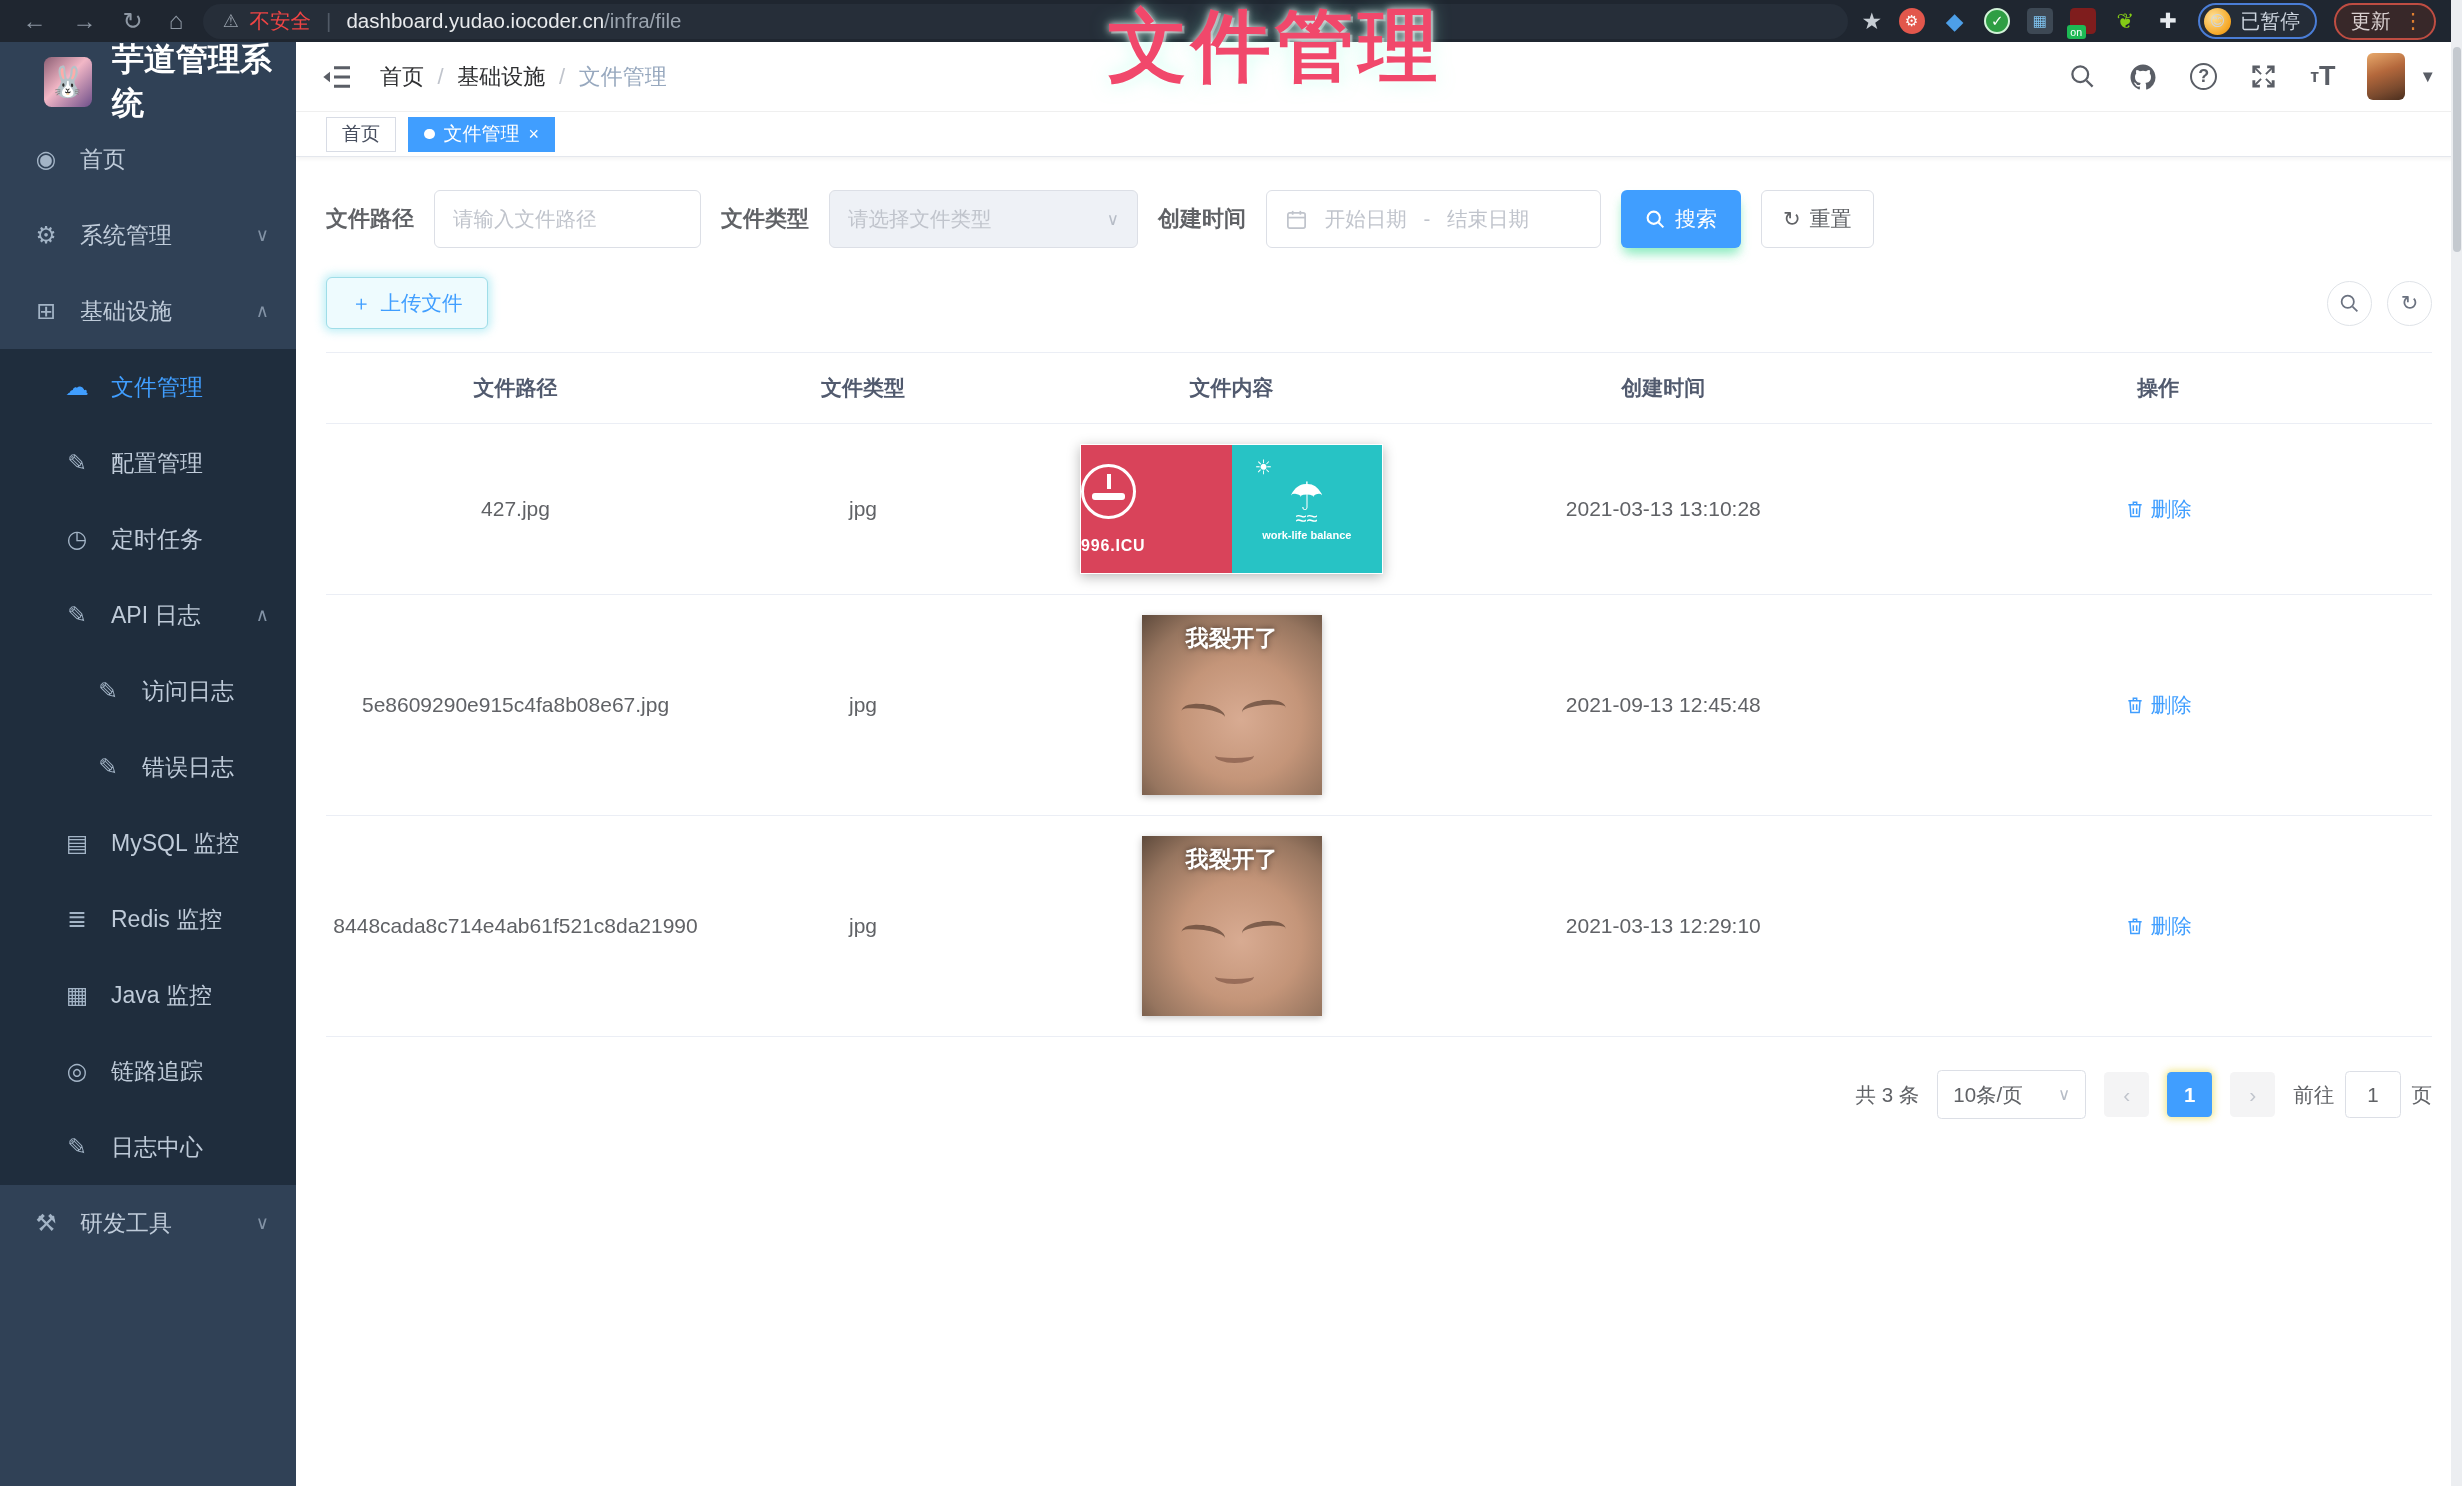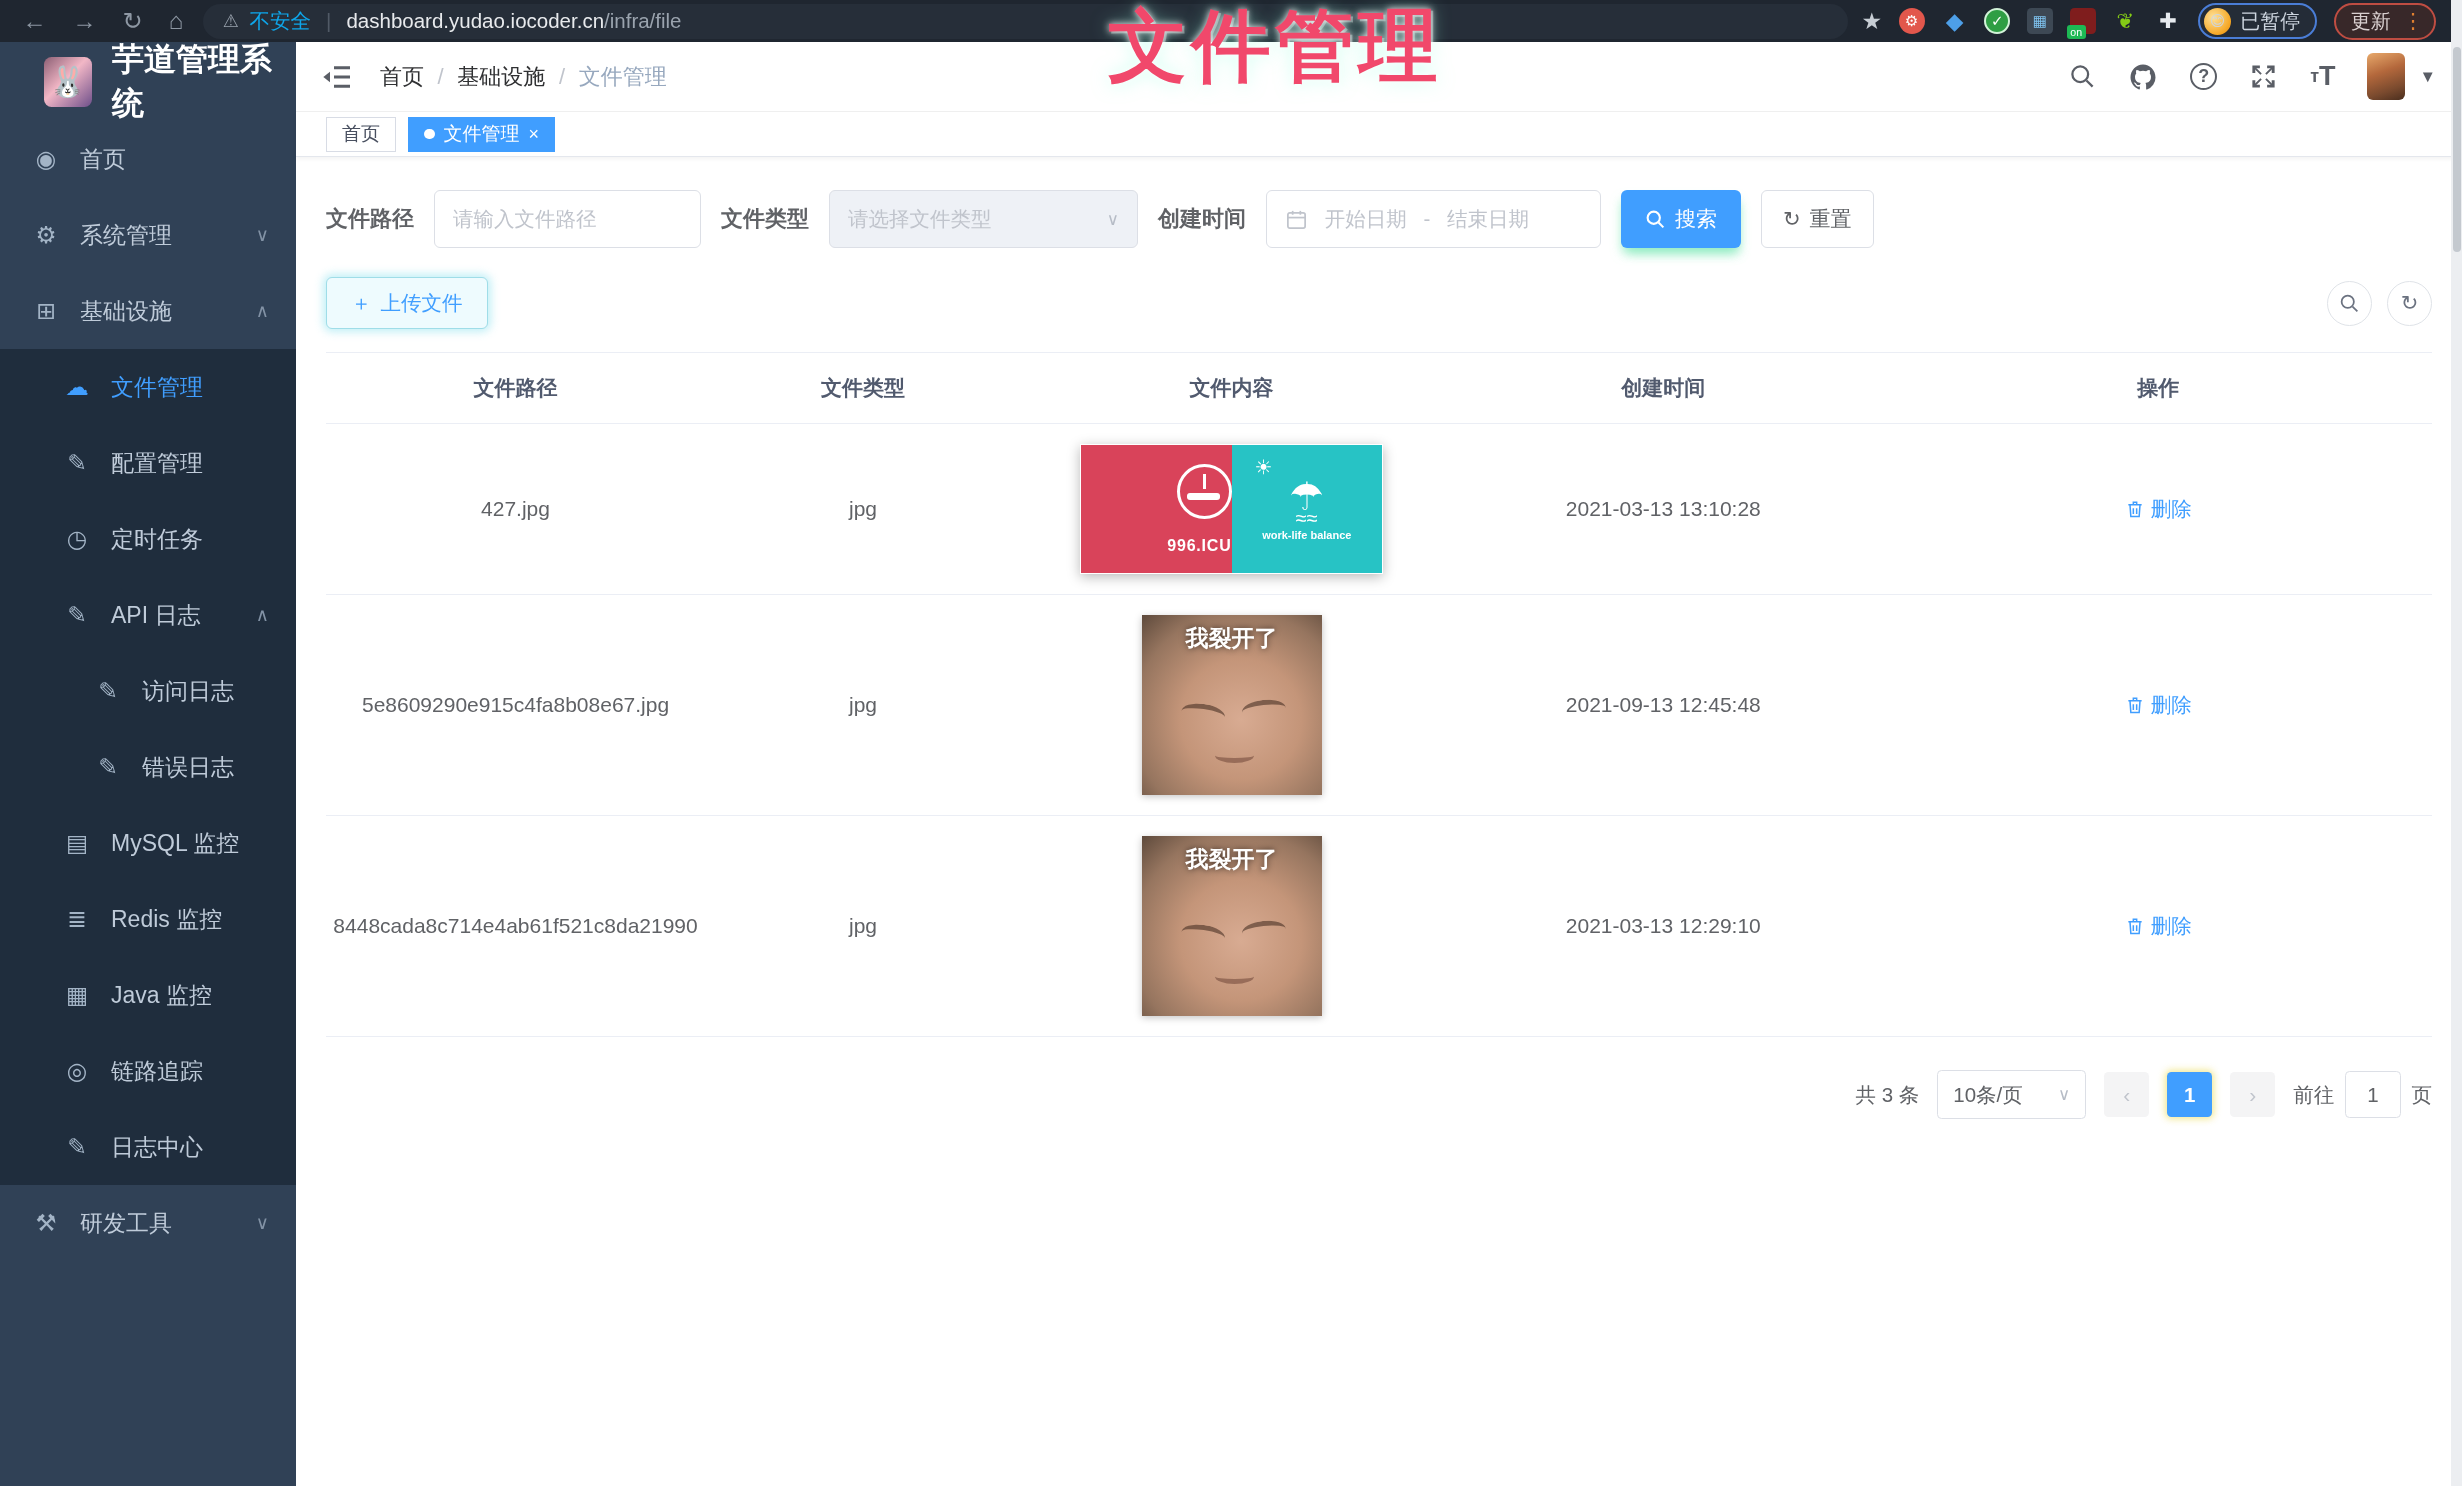--- a/index.html
+++ b/index.html
@@ -7,21 +7,21 @@
     font-family:"Liberation Sans","DejaVu Sans",sans-serif; background:#fff; }
 
   
   .browser-bar{ height:42px; background:#1f2630; display:flex; align-items:center;
     color:#9aa3ae; padding:0 7.6px; position:relative; z-index:10;}
   .bnav{ display:flex; align-items:center; gap:26px; padding:0 15px; font-size:24px; color:#8d97a3;}
   .bnav span{ cursor:pointer; }
   .urlbox{ flex:1; height:35px; background:#262e39; border-radius:18px; margin:0 13.6px 0 4.5px;
     display:flex; align-items:center; padding:0 20px; font-size:20.5px; gap:10.6px; }
   .url-warn{ color:#9aa3ae; font-size:18px; }
-  .url-sec{ color:#0ea5e9;text-align:center; }
+  .url-sec{ color:#ef4444;text-align:center; }
   .url-sep{ color:#515a66; margin:0 4.5px; }
   .url-host{ color:#e8eaed; }
   .url-path{ color:#9aa3ae; }
   .bright{ display:flex; align-items:center; gap:16.7px; padding-right:18px; }
   .star{ font-size:23px; color:#c7cdd4; }
   .ext{ width:26px; height:26px; border-radius:50%; display:flex; align-items:center;
     justify-content:center; font-size:15px; color:#fff; }
   .ext.gear{ background:#e2574c; }
   .ext.pin{ background:transparent; color:#4d9fe8; font-size:23px; }
   .ext.check{ background:#2f9e44; border:2.3px solid #d2f3d8; }
@@ -122,21 +122,21 @@
     color:#6b7280; cursor:pointer; font-size:21px; }
 
   table.grid{ width:100%; border-collapse:collapse; font-size:21px; color:#606266; }
   .grid th{ font-weight:700; color:#515a6e; height:71px; border-top:1.5px solid #ebeef5;
     border-bottom:1.5px solid #ebeef5; text-align:center; font-size:21px; }
   .grid td{ border-bottom:1.5px solid #ebeef5; text-align:center; padding:20px 0; }
 
   .banner{ width:303px; height:130px; margin:0 auto; display:flex;
     box-shadow:0 3px 12px rgba(0,0,0,.28); border:1.5px solid #fff; }
   .banner-left{ flex:1; background:#d9435a; color:#fff; display:flex; flex-direction:column;
-    align-items:flex-end; justify-content:center; gap:18px; }
+    align-items:flex-start; justify-content:center; gap:18px; }
   .badge-circle{ width:55px; height:55px; border:3px solid #fff; border-radius:50%;
     position:relative; }
   .badge-circle .bed{ position:absolute; left:7.6px; top:26px; width:33px; height:7.6px;
     background:#fff; border-radius:3px; }
   .badge-circle .flag{ position:absolute; left:23px; top:7.6px; width:3.8px; height:15px; background:#fff; }
   .banner-left .cap{ font-size:16px; font-weight:bold; letter-spacing:0.8px; }
   .banner-right{ flex:1; background:#27c3c5; color:#fff; display:flex; flex-direction:column;
     align-items:center; justify-content:center; gap:1.5px; position:relative; }
   .beach{ font-size:39px; line-height:1; }
   .beach .sun{ position:absolute; top:12px; left:23px; font-size:20px; }

